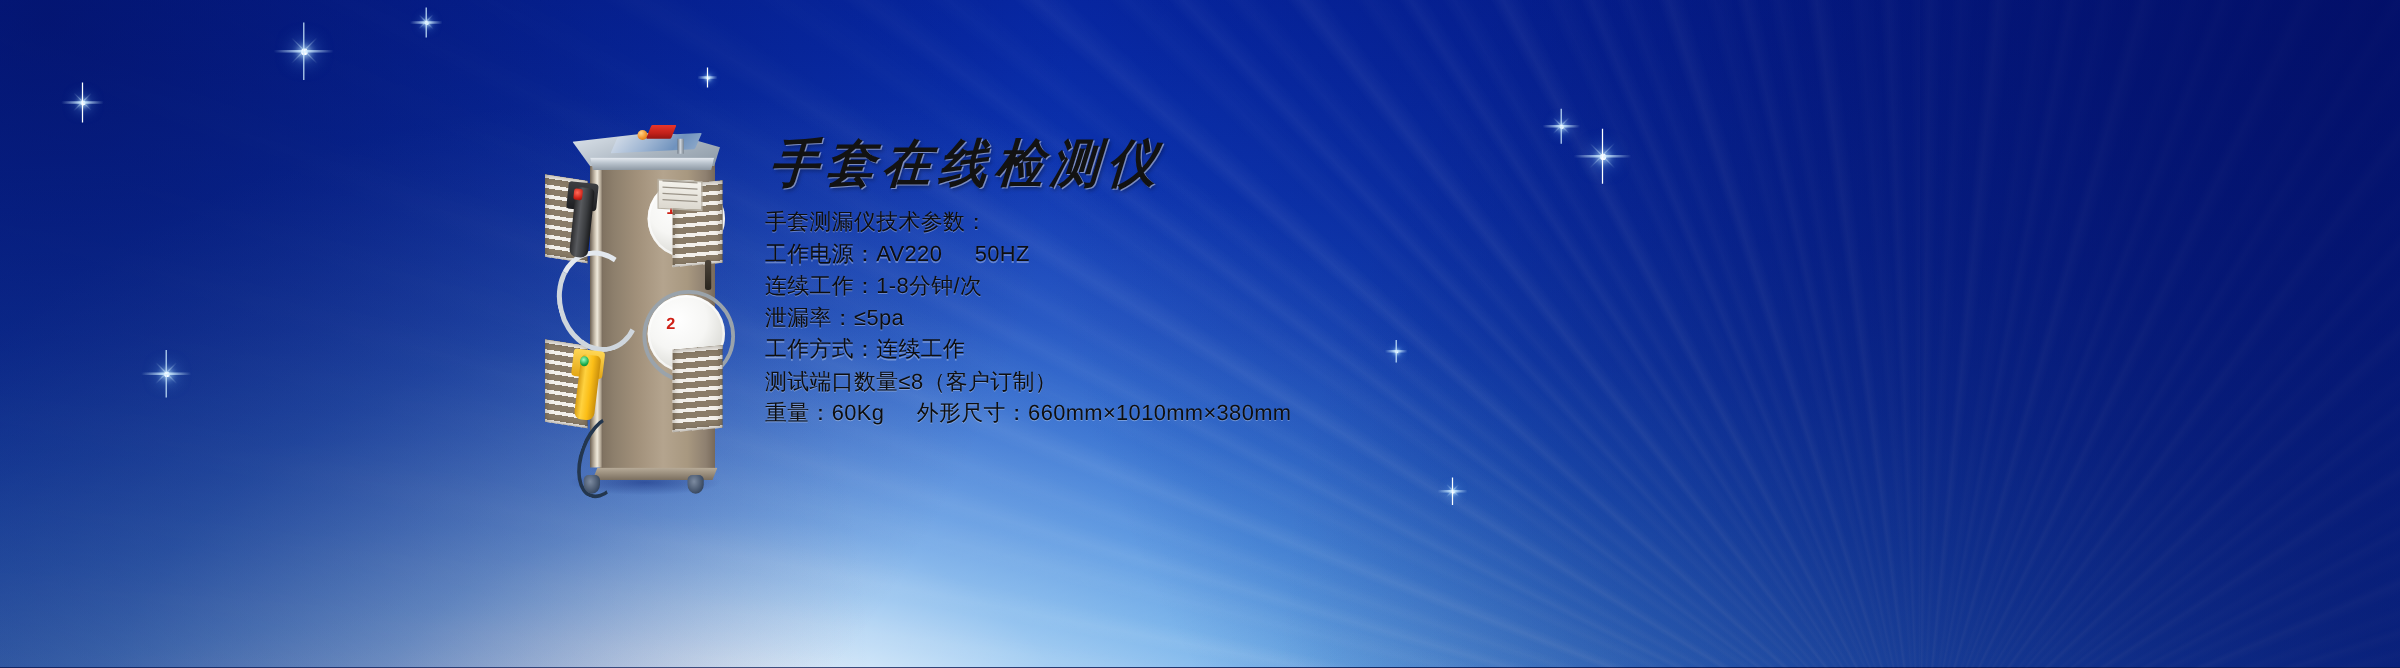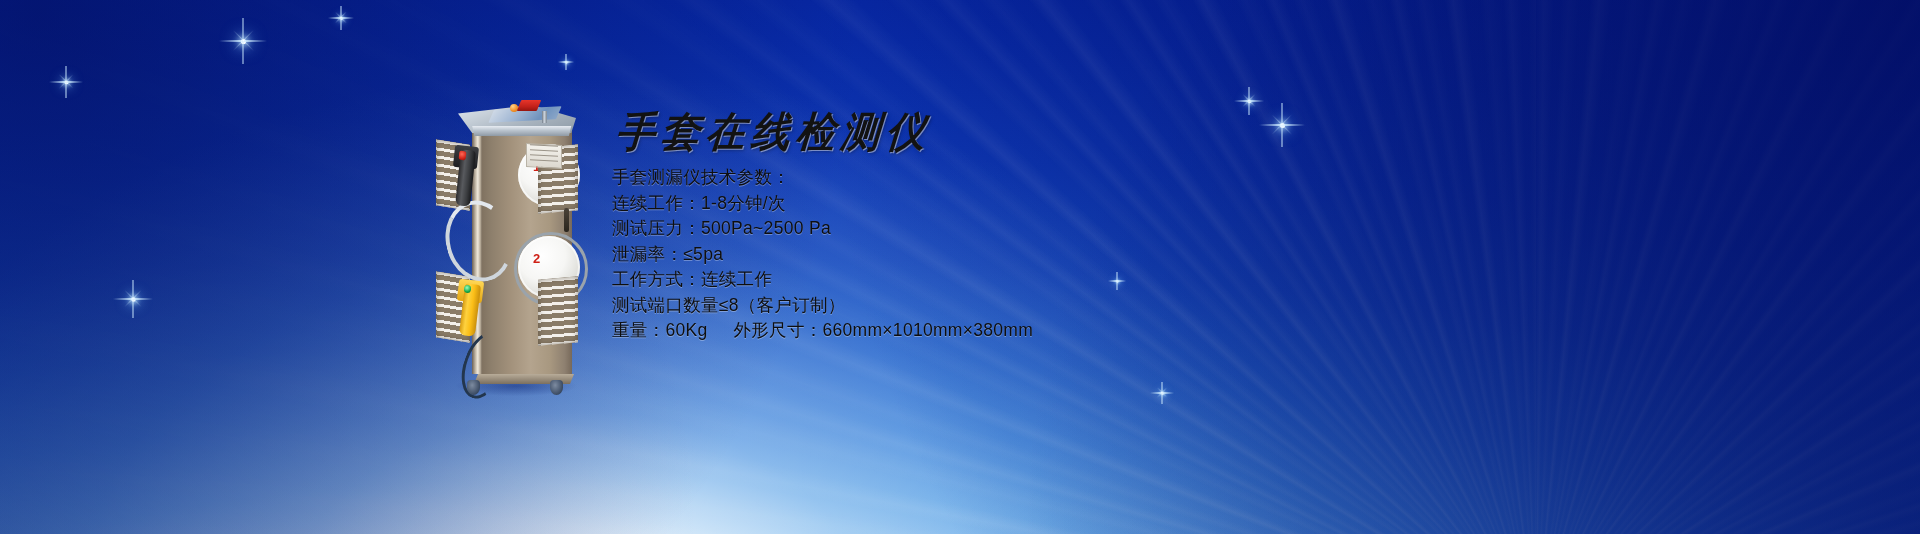--- a/index.html
+++ b/index.html
@@ -475,22 +475,22 @@
 
     <div class="part mc-base"></div>
     <div class="part mc-caster mc-caster-l"></div>
     <div class="part mc-caster mc-caster-r"></div>
   </div>
 
   <div id="content">
     <div id="title">手套在线检测仪</div>
     <div class="spec-line">手套测漏仪技术参数：</div>
     <div id="spec-list">
+        <div class="spec-line"><span>工作电源：</span><span>AV220</span><span class="gap"></span><span>50HZ</span></div>
         <div class="spec-line"><span>连续工作：</span><span>1-8分钟/次</span></div>
-        <div class="spec-line"><span>测试压力：</span><span>500Pa~2500 Pa</span></div>
         <div class="spec-line"><span>泄漏率：</span><span>≤5pa</span></div>
         <div class="spec-line"><span>工作方式：</span><span>连续工作</span></div>
         <div class="spec-line"><span>测试端口数量≤8（客户订制）</span></div>
         <div class="spec-line"><span>重量：</span><span>60Kg</span><span class="gap"></span><span>外形尺寸：660mm×1010mm×380mm</span></div>
       </div>
   </div>
 
 </div>
 
 </body></html>

